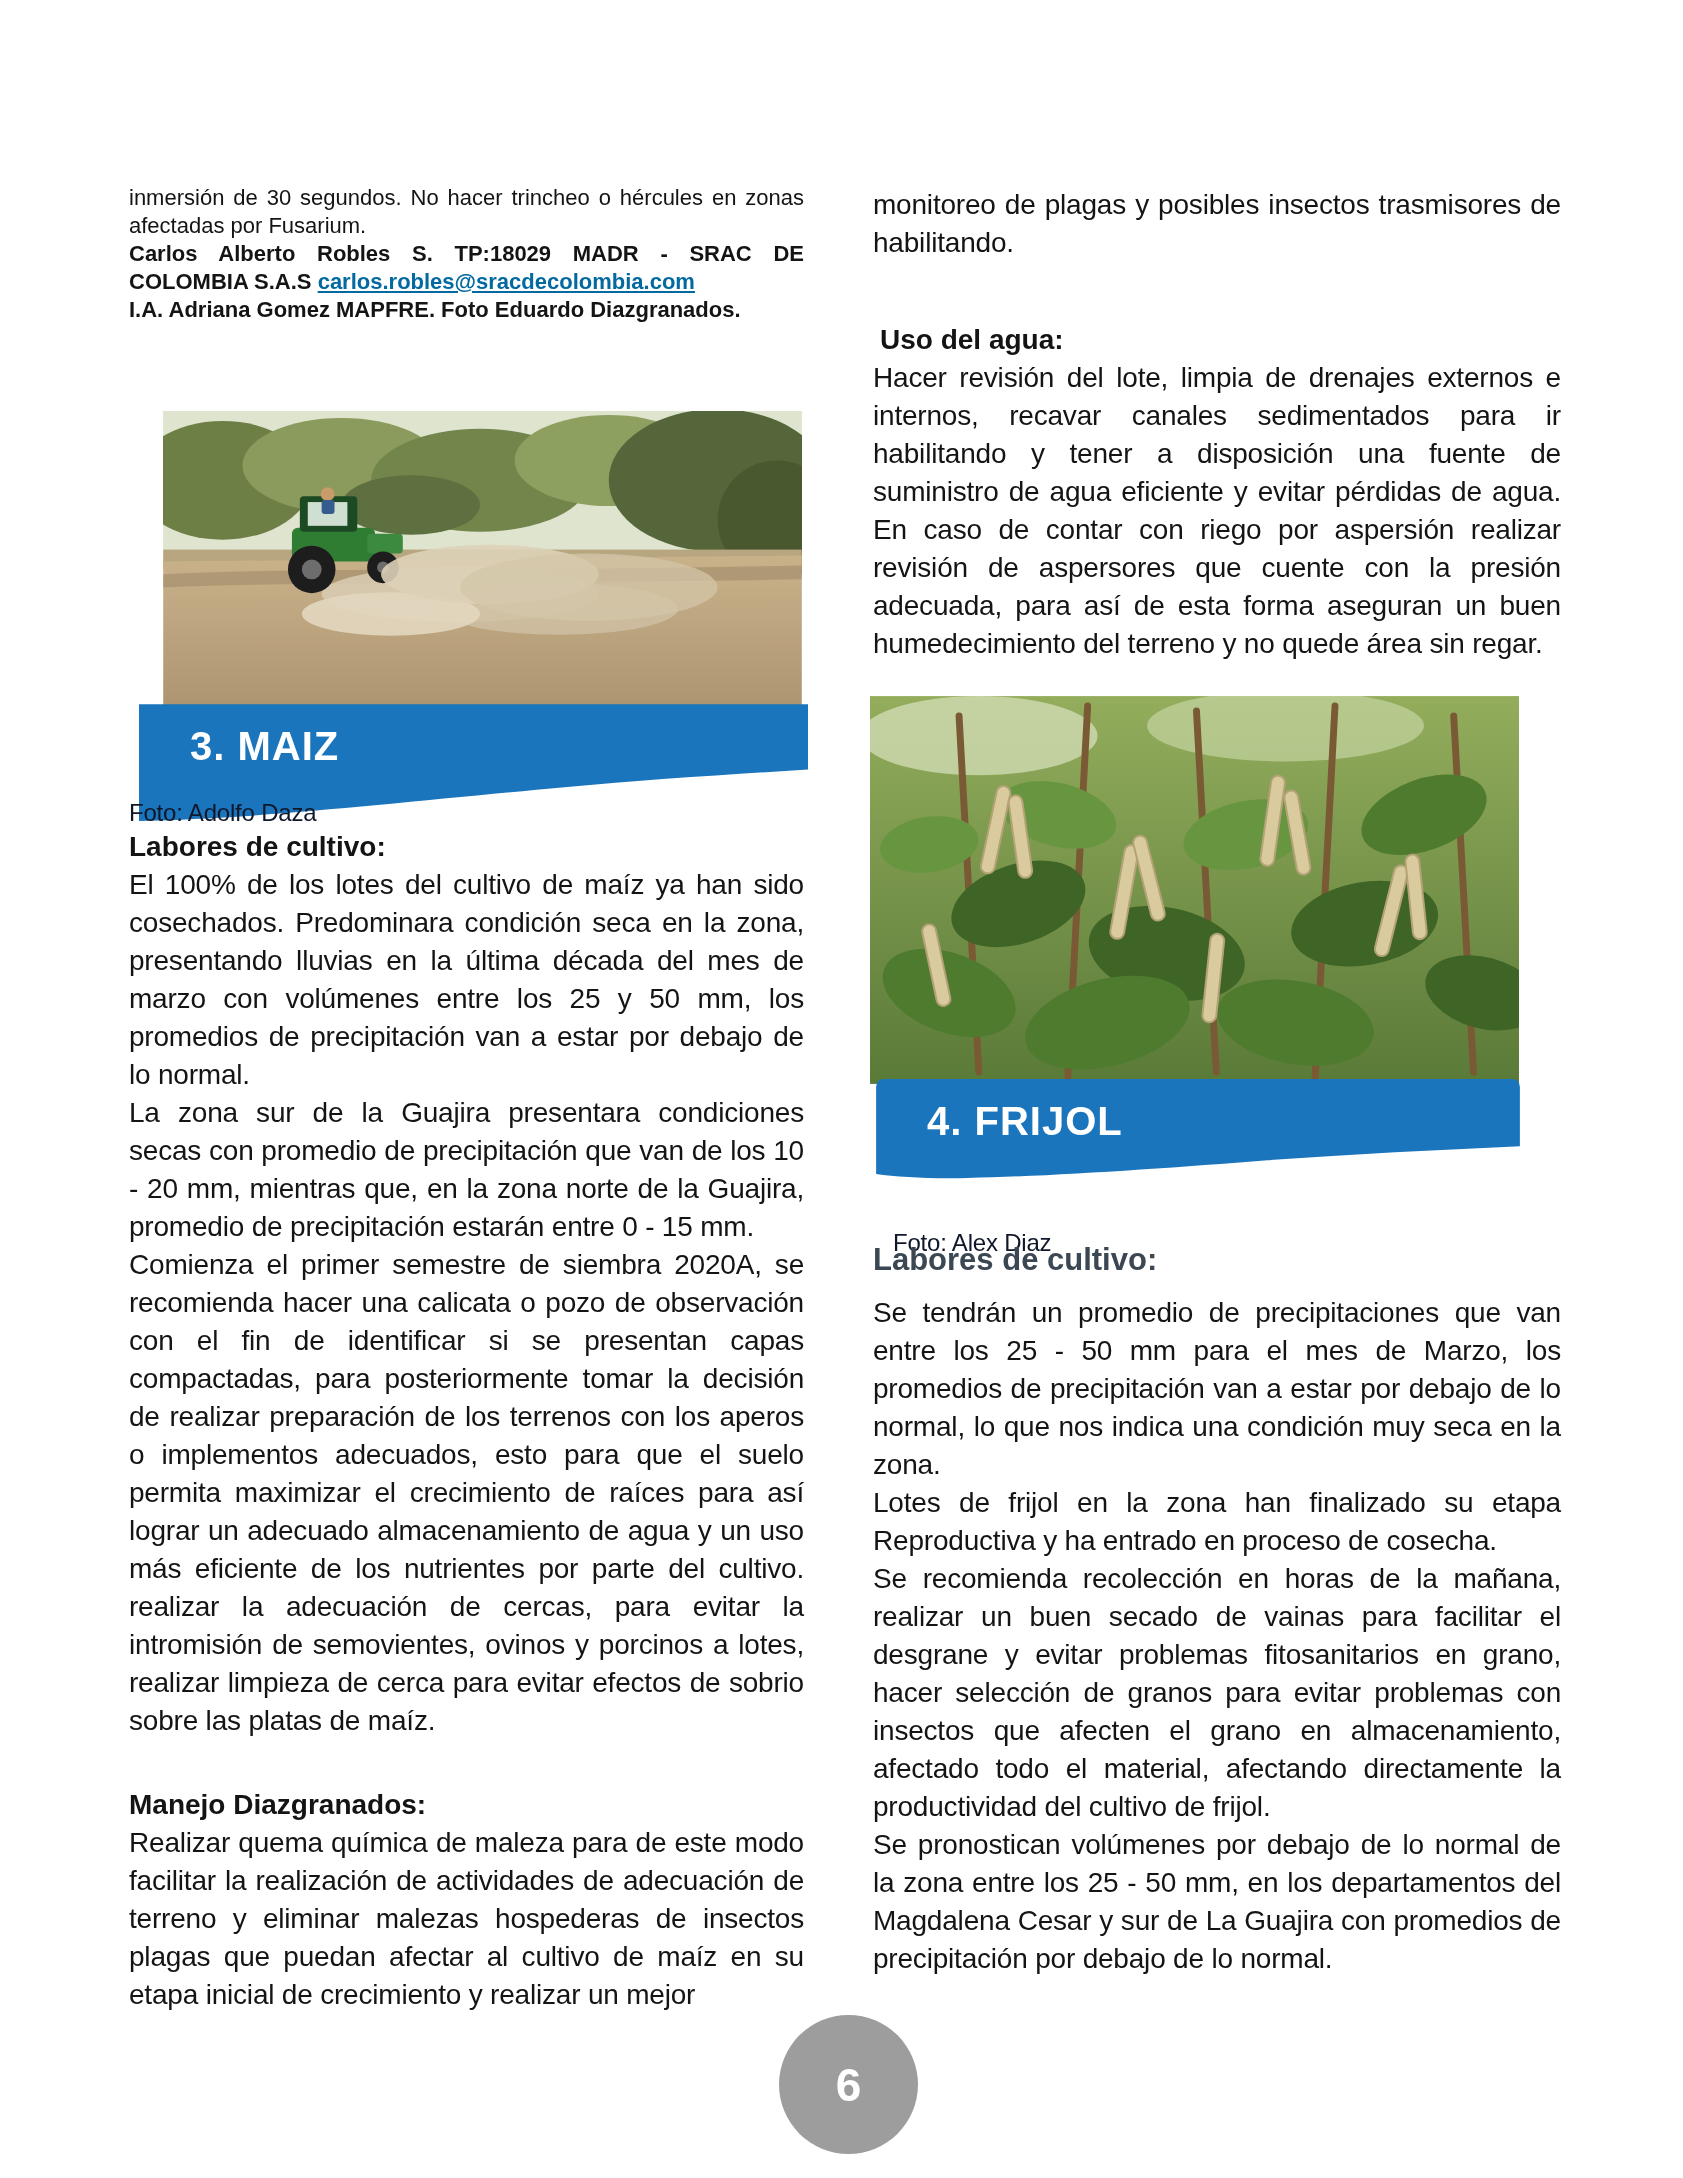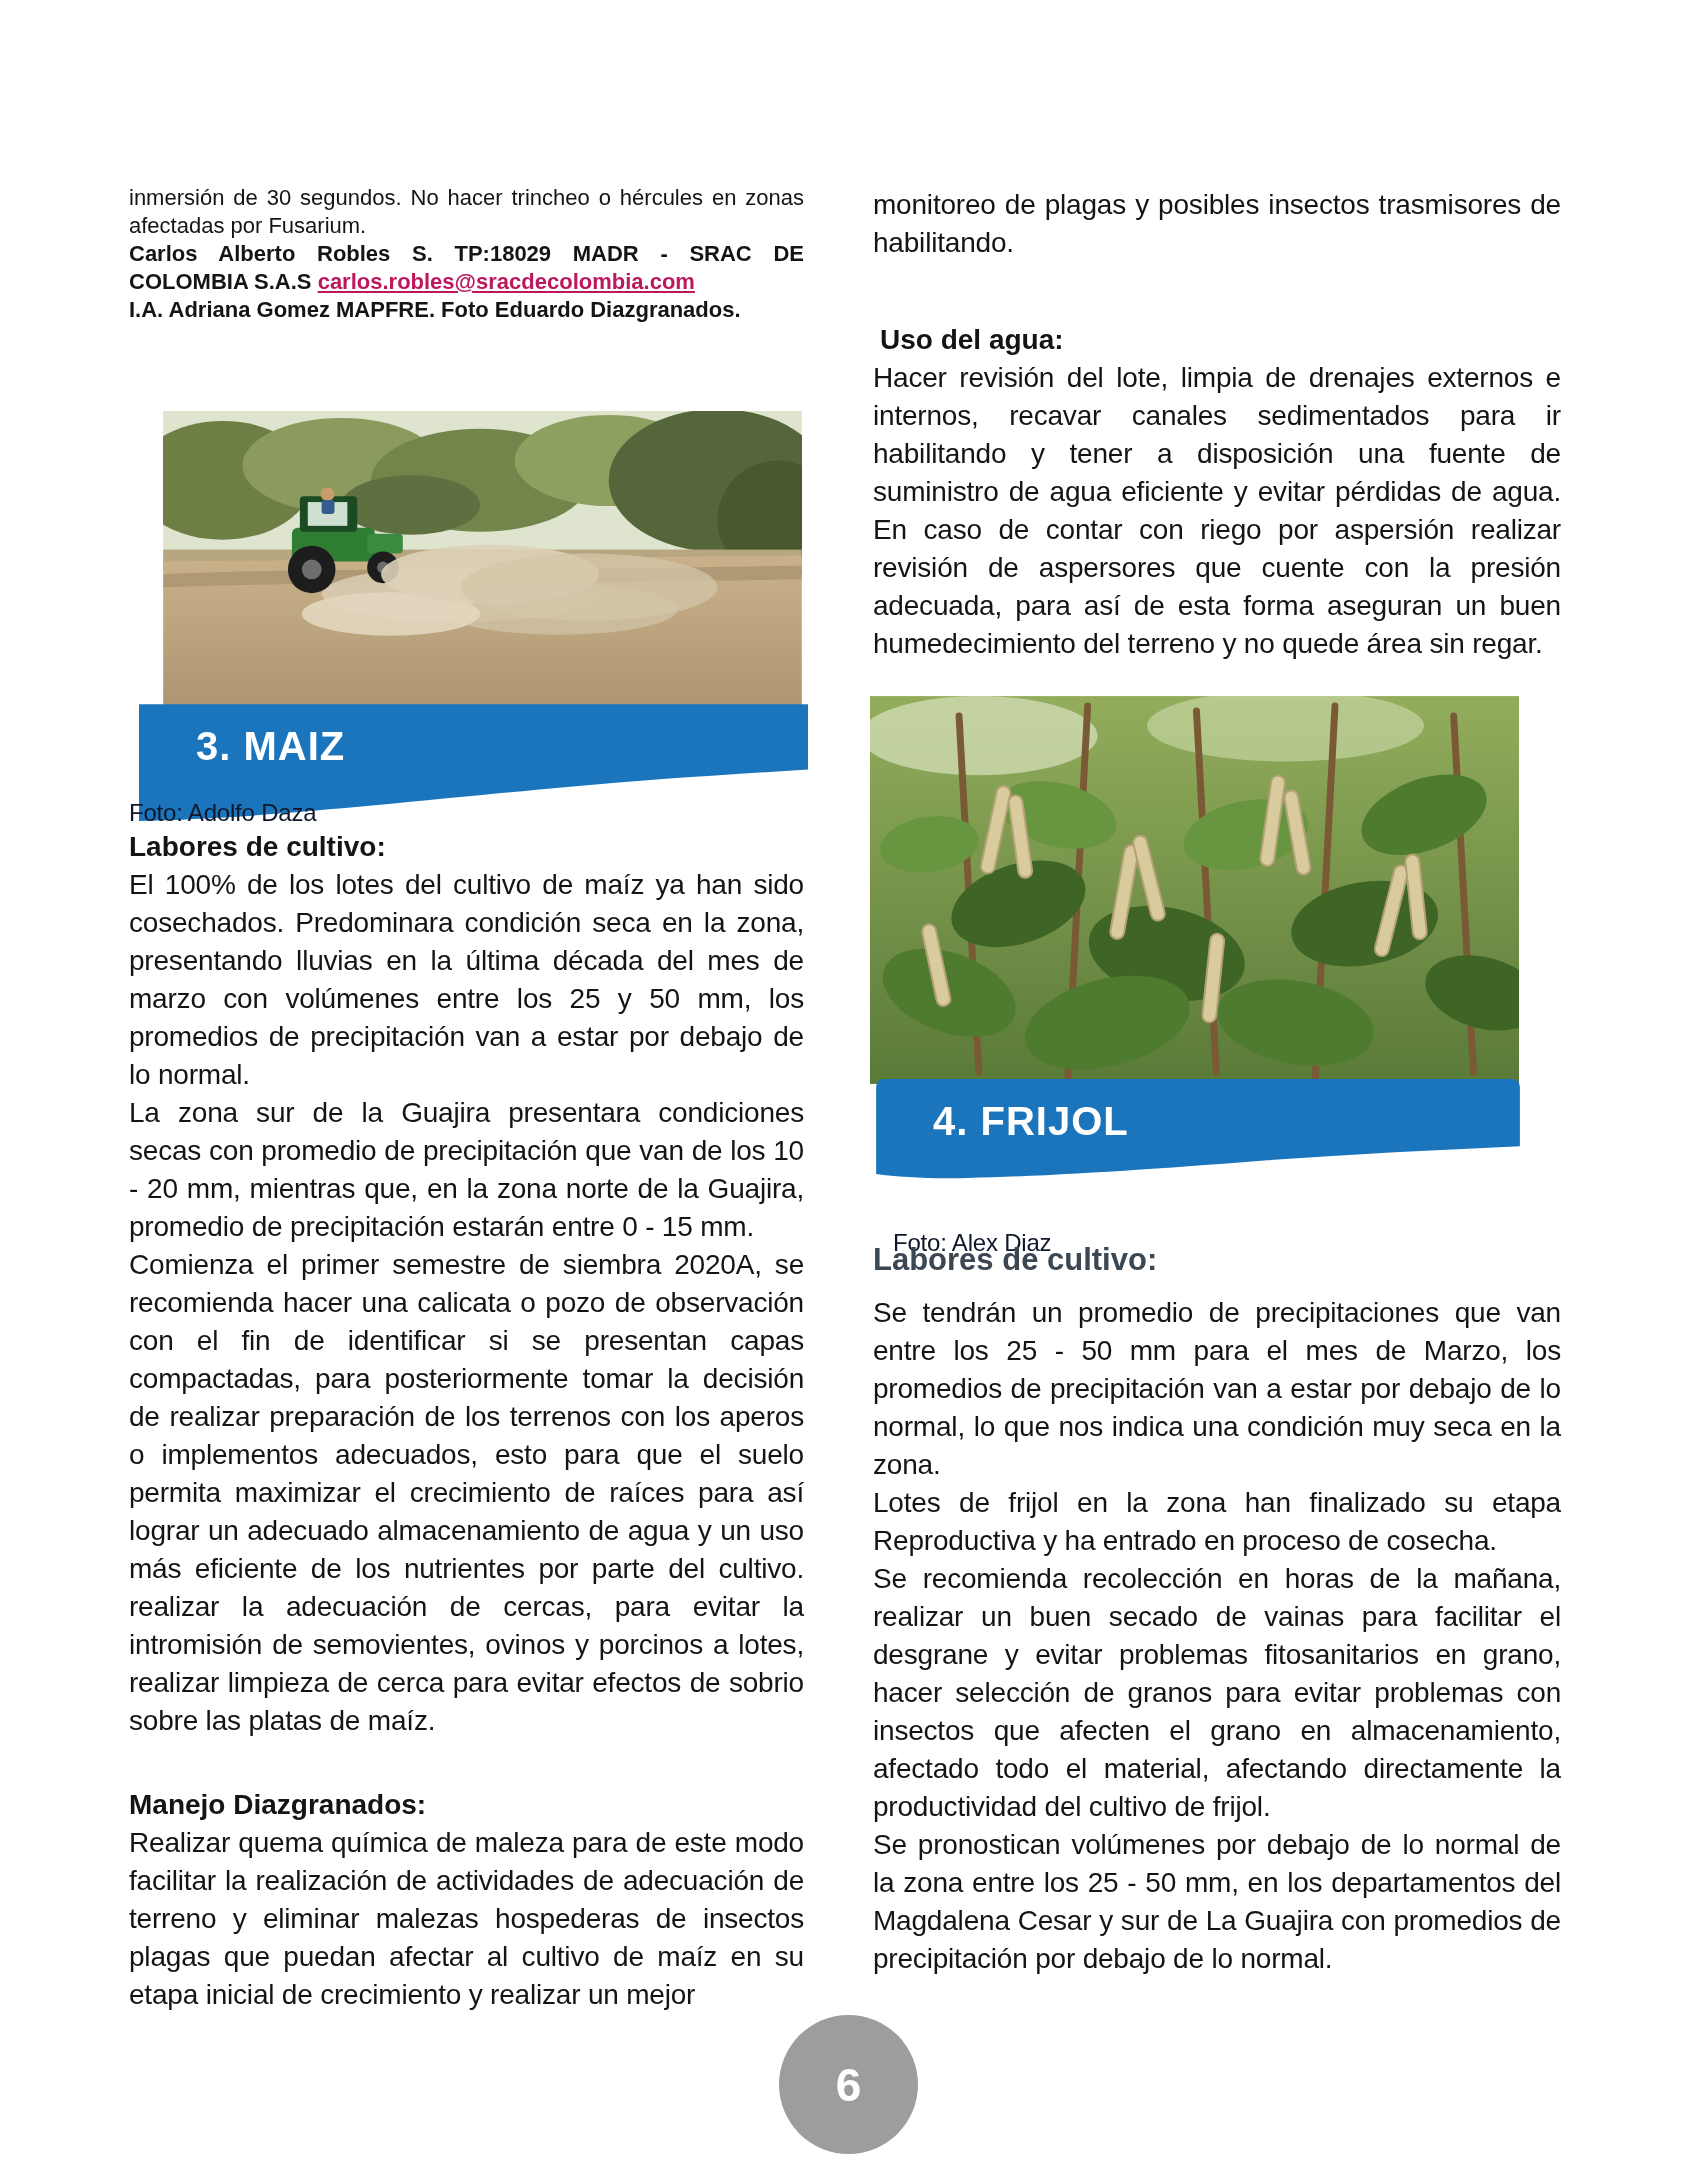--- a/index.html
+++ b/index.html
@@ -10,21 +10,21 @@
   p { margin:0; }
   .body-text { font-size:28px; line-height:38px; text-align:justify; letter-spacing:-0.2px; }
   .intro-block { position:absolute; left:129px; top:184px; width:675px;
                  font-size:22px; line-height:28px; text-align:justify; }
   .bold { font-weight:bold; }
   .email-link { font-weight:bold; text-decoration:underline; }
   .photo { position:absolute; display:block; }
   .photo svg { display:block; }
   .banner { position:absolute; }
   .banner svg { display:block; }
-  .banner-label { position:absolute; left:57px; top:20px; color:#ffffff;
+  .banner-label { position:absolute; left:51px; top:20px; color:#ffffff;
                   font-weight:bold; font-size:40px; letter-spacing:1px; }
   .credit { font-size:24px; line-height:30px; color:#0f172a; text-align:left; letter-spacing:-0.2px; }
   .col-flow { position:absolute; }
   .h-bold { font-weight:bold; font-size:28px; line-height:38px; text-align:left; }
   .h-manejo { margin-top:46px; }
   .h-agua { margin-top:59px; padding-left:7px; }
   .h-slate { font-weight:bold; font-size:31px; line-height:40px; margin-bottom:14px; text-align:left; }
   .right-credit { position:absolute; left:893px; top:1228px; }
   .page-circle { position:absolute; left:779px; top:2015px; width:139px; height:139px;
                  border-radius:50%; display:flex; align-items:center; justify-content:center; }
@@ -33,21 +33,21 @@
 </head>
 <body>
 
 <div class="page">
 
   <div class="intro-block">
     <span>inmersión de 30 segundos. No hacer trincheo o hércules en zonas afectadas por Fusarium.</span>
     <br>
     <span class="bold">Carlos Alberto Robles S. TP:18029 </span>
     <span class="bold">MADR - SRAC DE COLOMBIA S.A.S </span>
-    <a class="email-link" style="color:#be185d;" href="#">carlos.robles@sracdecolombia.com</a>
+    <a class="email-link" style="color:#0369a1;" href="#">carlos.robles@sracdecolombia.com</a>
     <br>
     <span class="bold">I.A. Adriana Gomez MAPFRE. Foto Eduardo Diazgranados.</span>
   </div>
 
   <div class="photo" style="left:163px; top:411px; width:639px; height:295px;">
     <svg width="639" height="295" viewBox="0 0 645 298">
       <defs>
         <linearGradient id="fieldg" x1="0" y1="0" x2="0" y2="1">
           <stop offset="0" stop-color="#c9b28a"></stop>
             <stop offset="1" stop-color="#ae9572"></stop>

